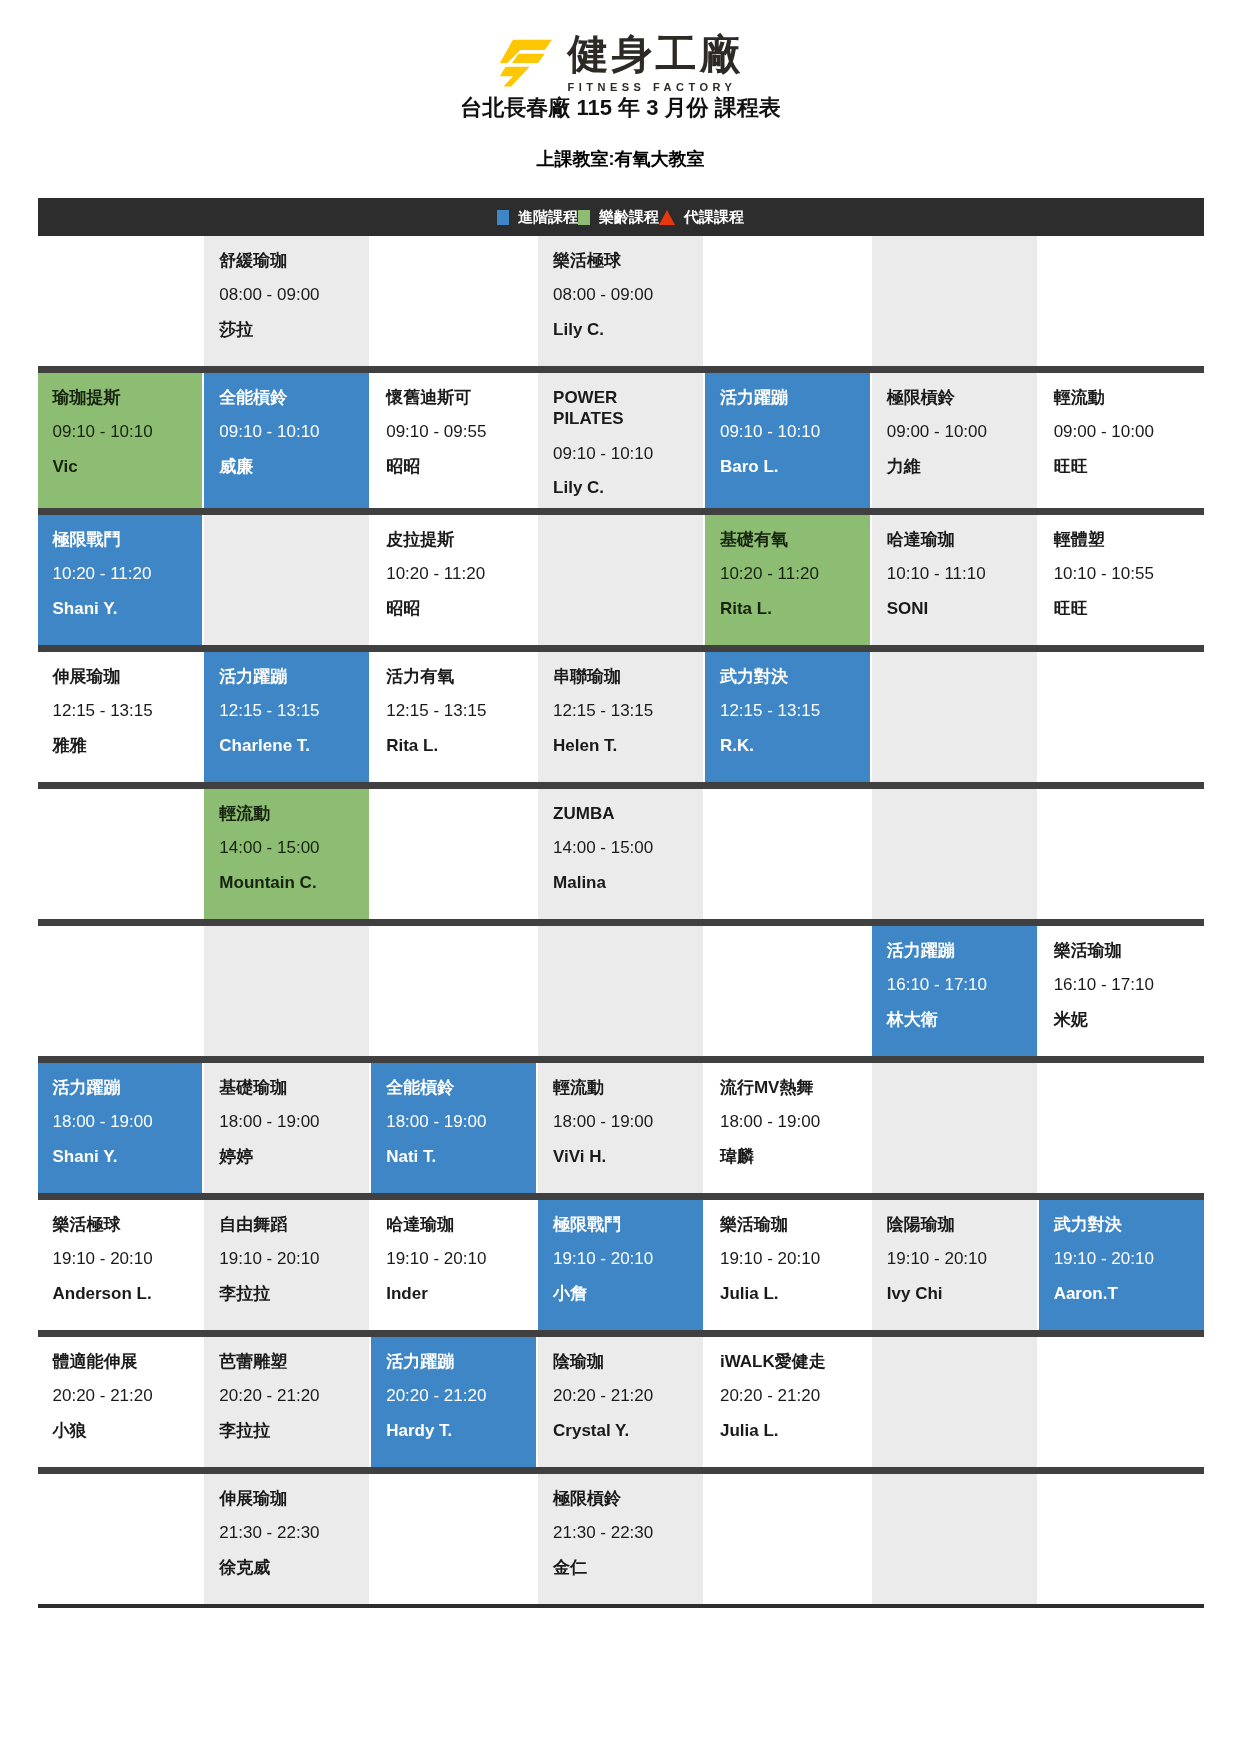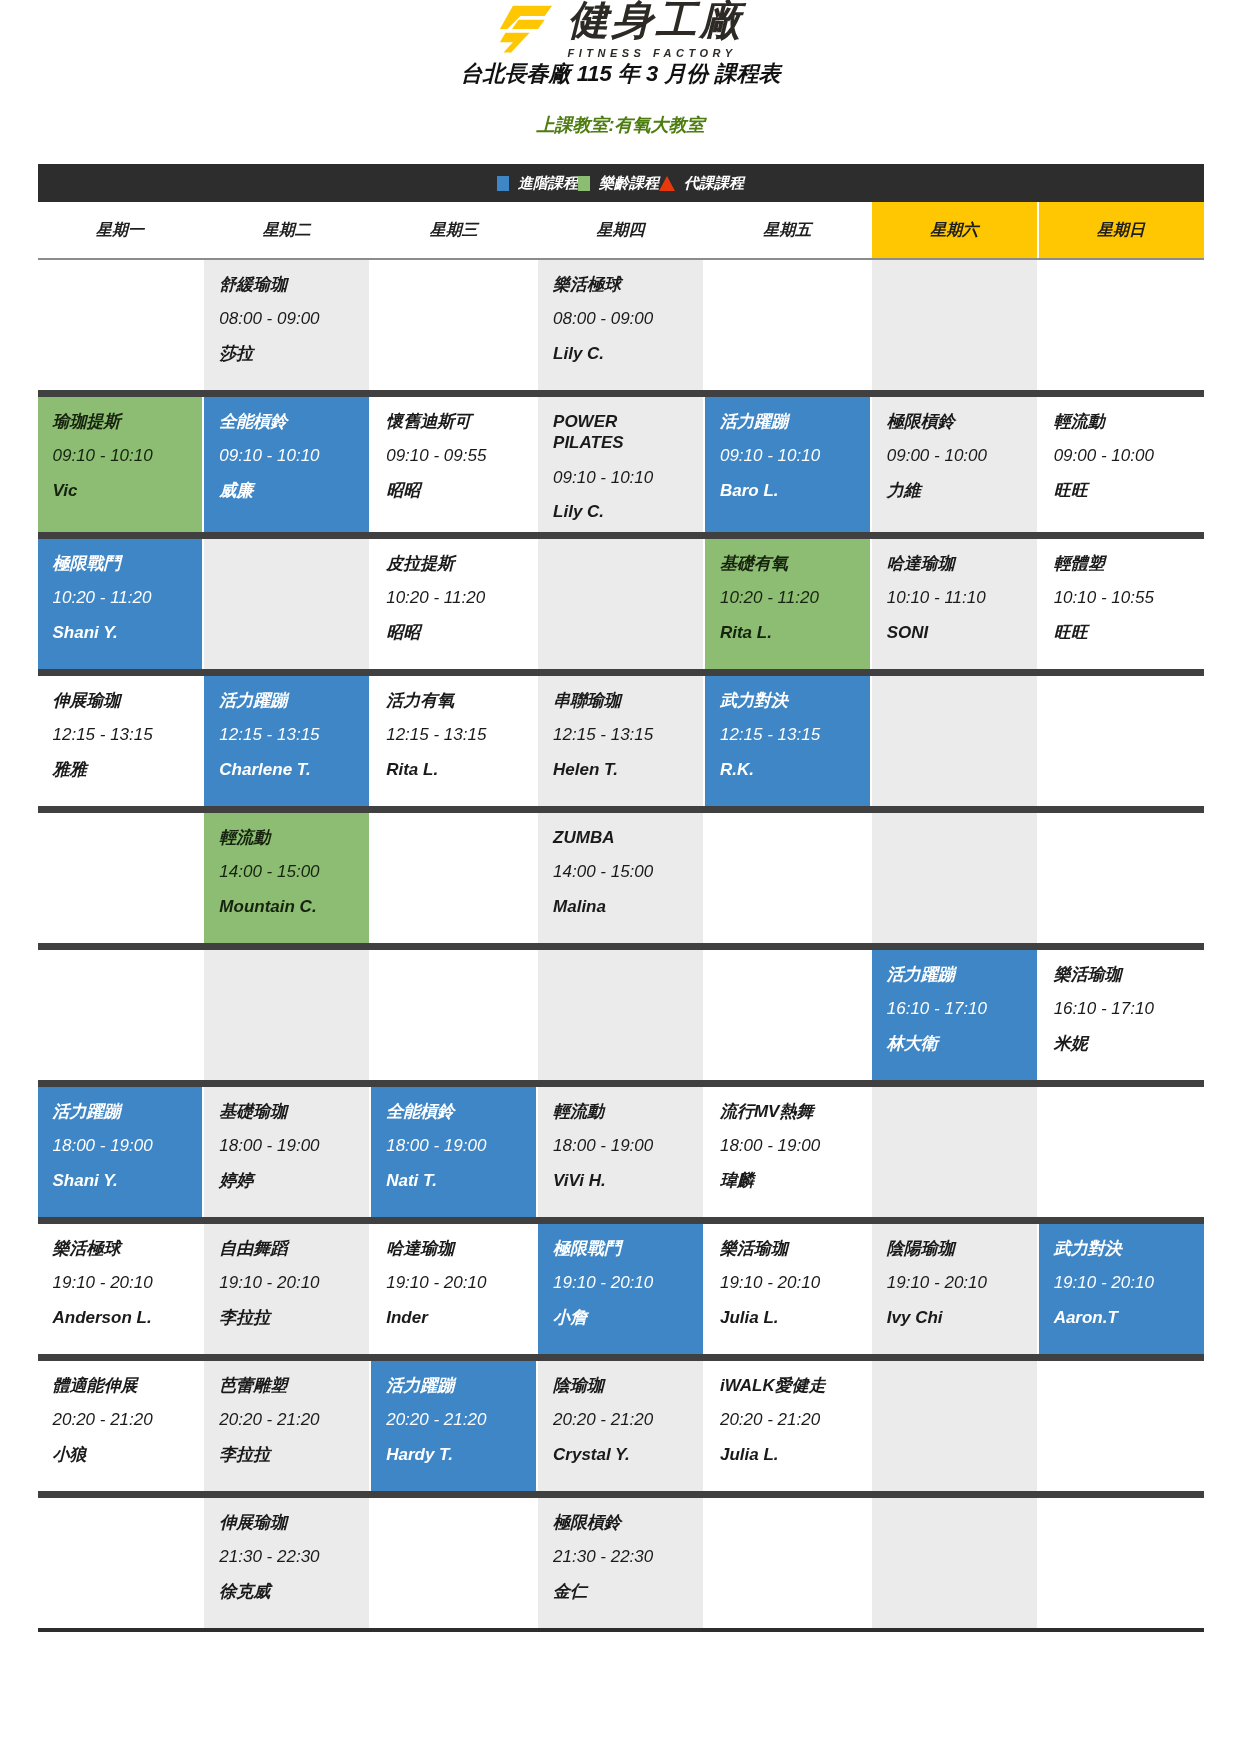--- a/index.html
+++ b/index.html
@@ -2,30 +2,30 @@
 <html><head>
 <meta charset="utf-8">
 <style>
   html,body{margin:0;padding:0;background:#fff;}
   body{
     width:1241px;height:1754px;
     font-family:"Liberation Sans","DejaVu Sans",sans-serif;
     color:#1a1a1a;
     -webkit-font-smoothing:antialiased;
   }
-  .page{font-style:italic;}
+  .page{padding-top:34px;}
 
   
   .logo-row{display:flex;justify-content:center;align-items:center;gap:14px;}
   .logo-mark{width:56px;height:50px;flex:0 0 auto;}
   .brand-col{display:flex;flex-direction:column;align-items:flex-start;}
   .brand-zh{font-size:41px;font-weight:800;letter-spacing:3px;color:#2d2a26;line-height:1;}
   .brand-en{font-size:11px;font-weight:700;letter-spacing:4.5px;color:#2d2a26;margin-top:6px;}
   .page-title{text-align:center;font-size:22px;font-weight:700;color:#111;}
-  .page-subtitle{text-align:center;margin-top:24px;font-size:18px;font-weight:600;color:#4d7c0f;}
+  .page-subtitle{text-align:center;margin-top:24px;font-size:18px;font-weight:600;color:#000000;}
 
   
   .table-wrap{width:1166px;margin:27px auto 0;}
   .legend-bar{
     background:#2d2d2d;height:38px;
     display:flex;justify-content:center;align-items:center;
   }
   .legend-item{display:flex;align-items:center;gap:9px;color:#fff;font-size:15px;font-weight:600;}
   .swatch{width:12px;height:15px;display:inline-block;}
   .swatch-triangle{
@@ -88,29 +88,20 @@
         </div>
         <div class="legend-item">
           <span class="swatch" style="background: rgb(140, 189, 114);"></span>
           <span>樂齡課程</span>
         </div>
         <div class="legend-item">
           <span class="swatch-triangle" style="border-bottom-color: rgb(232, 56, 13);"></span>
           <span>代課課程</span>
         </div>
       </div>
-    <div class="day-header">
-        <div class="day-cell">星期一</div>
-        <div class="day-cell">星期二</div>
-        <div class="day-cell">星期三</div>
-        <div class="day-cell">星期四</div>
-        <div class="day-cell">星期五</div>
-        <div class="day-cell weekend">星期六</div>
-        <div class="day-cell weekend">星期日</div>
-      </div>
     <div class="schedule-body">
         <div class="row">
           <div class="cell"></div>
           <div class="cell alt">
             <div class="cls">舒緩瑜珈</div>
             <div class="time">08:00 - 09:00</div>
             <div class="inst">莎拉</div>
           </div>
           <div class="cell"></div>
           <div class="cell alt">

